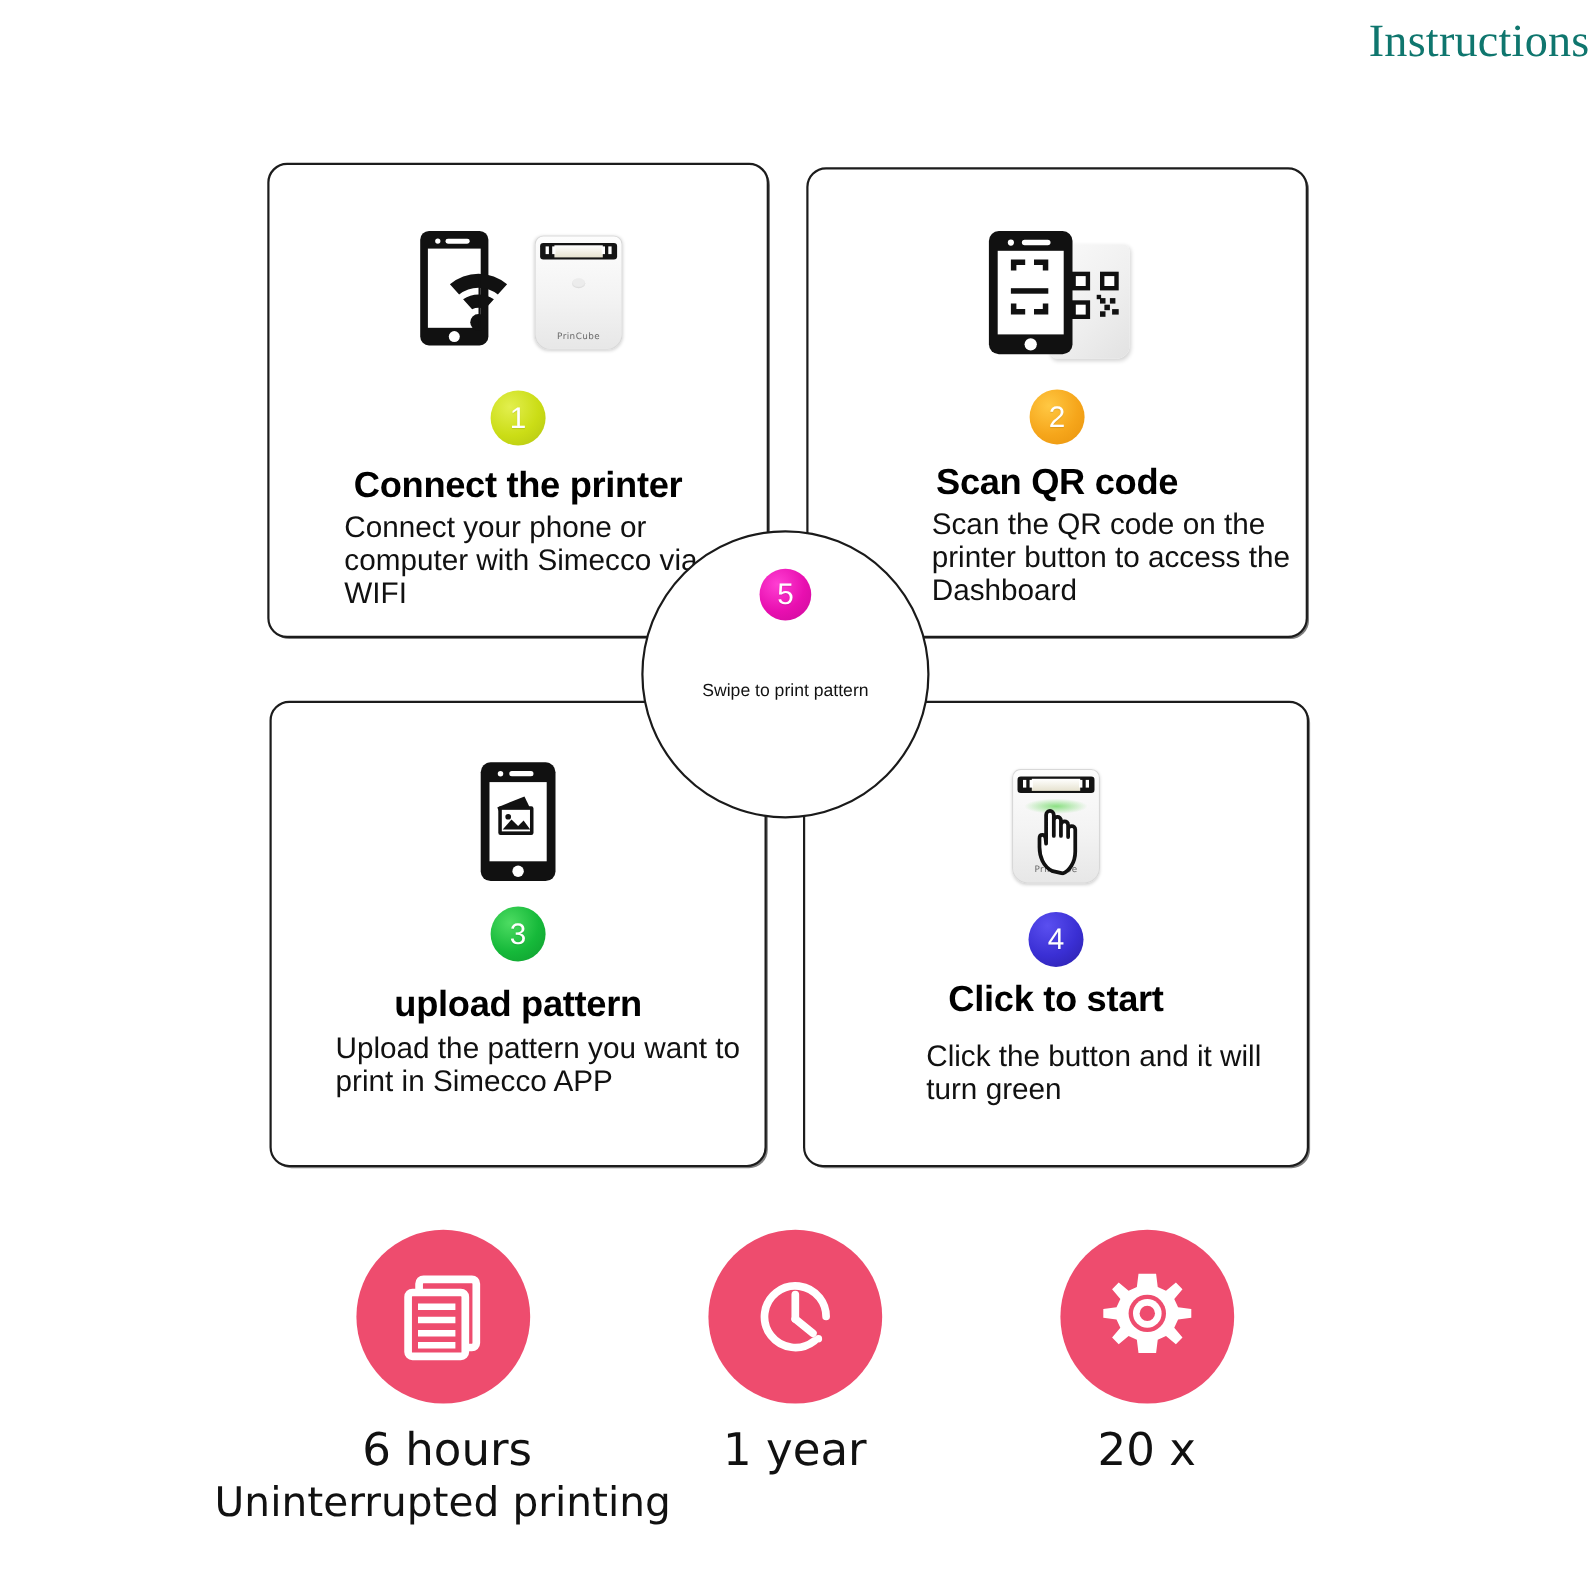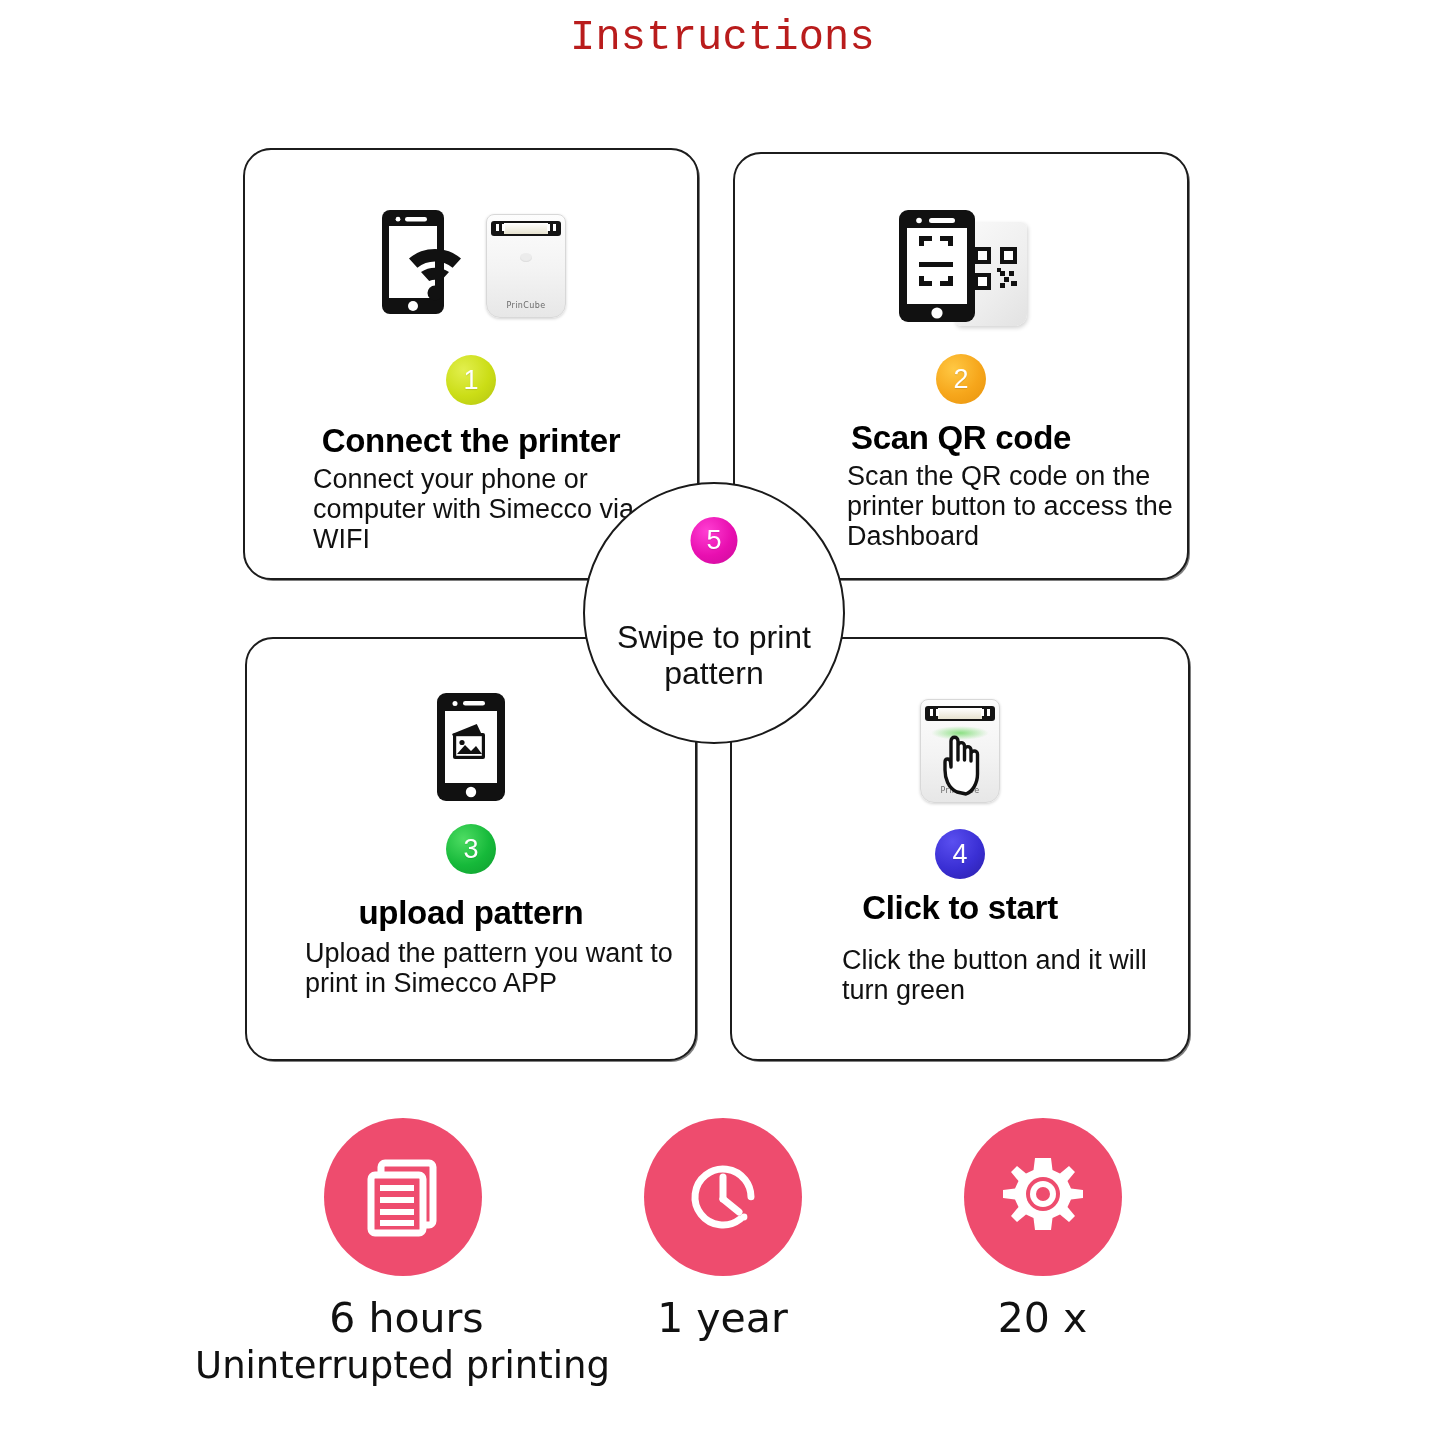--- a/index.html
+++ b/index.html
@@ -7,35 +7,35 @@
     width: 1445px; height: 1445px;
     background: #ffffff;
     font-family: "Liberation Sans", sans-serif;
     overflow: hidden;
   }
   .page { position: relative; width: 1445px; height: 1445px; background: #fff; }
 
   
   .title {
     position: absolute; top: 14px; left: 0; width: 100%;
-    text-align: center;
-    font-family: Liberation Mono, monospace;
+    text-align: right;
+    font-family: Liberation Serif, serif;
     font-size: 42px; font-weight: 400;
-    color: #b91c1c;
+    color: #0f766e;
     letter-spacing: .2px;
   }
 
   
   .cards { position: absolute; left: 0; top: 0; width: 1445px; height: 1445px; }
 
   .card {
     position: absolute;
     background: #ffffff;
     border: 2px solid #1c1c1c;
-    border-radius: 28px;
+    border-radius: 18px;
     box-shadow: 2px 2px 0 -1px rgba(20,20,20,.55);
   }
   .card-1 { left: 243px; top: 148px; width: 456px; height: 432px; }
   .card-2 { left: 733px; top: 152px; width: 456px; height: 428px; }
   .card-3 { left: 245px; top: 637px; width: 452px; height: 424px; }
   .card-4 { left: 730px; top: 637px; width: 460px; height: 424px; }
 
   .card-art {
     position: absolute; left: 0; width: 100%;
     display: flex; align-items: flex-end; justify-content: center;
@@ -108,21 +108,21 @@
   .center-head {
     position: absolute; top: 92px; left: 0; width: 100%;
     text-align: center;
     font-weight: bold; font-size: 31px; color: #000;
     font-family: "Liberation Sans", sans-serif;
     letter-spacing: -.4px;
   }
   .center-body {
     position: absolute; top: 136px; left: 0; width: 100%;
     text-align: center;
-    font-size: 32px; line-height: 1.12; color: #111;
+    font-size: 16px; line-height: 1.12; color: #111;
     font-family: "Liberation Sans", sans-serif;
   }
 
   
   .features {
     position: absolute; left: 0; top: 1118px; width: 1445px; height: 320px;
     display: flex; justify-content: center; align-items: flex-start;
   }
   .feature { width: 320px; display: flex; flex-direction: column; align-items: center; }
   .feature-circle {

